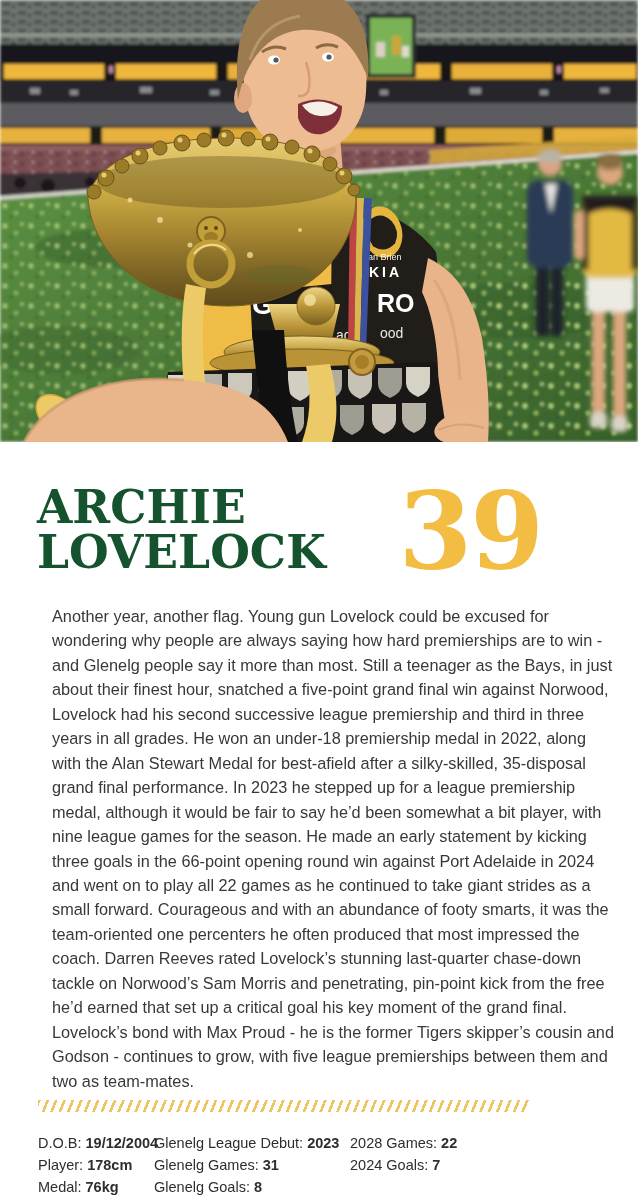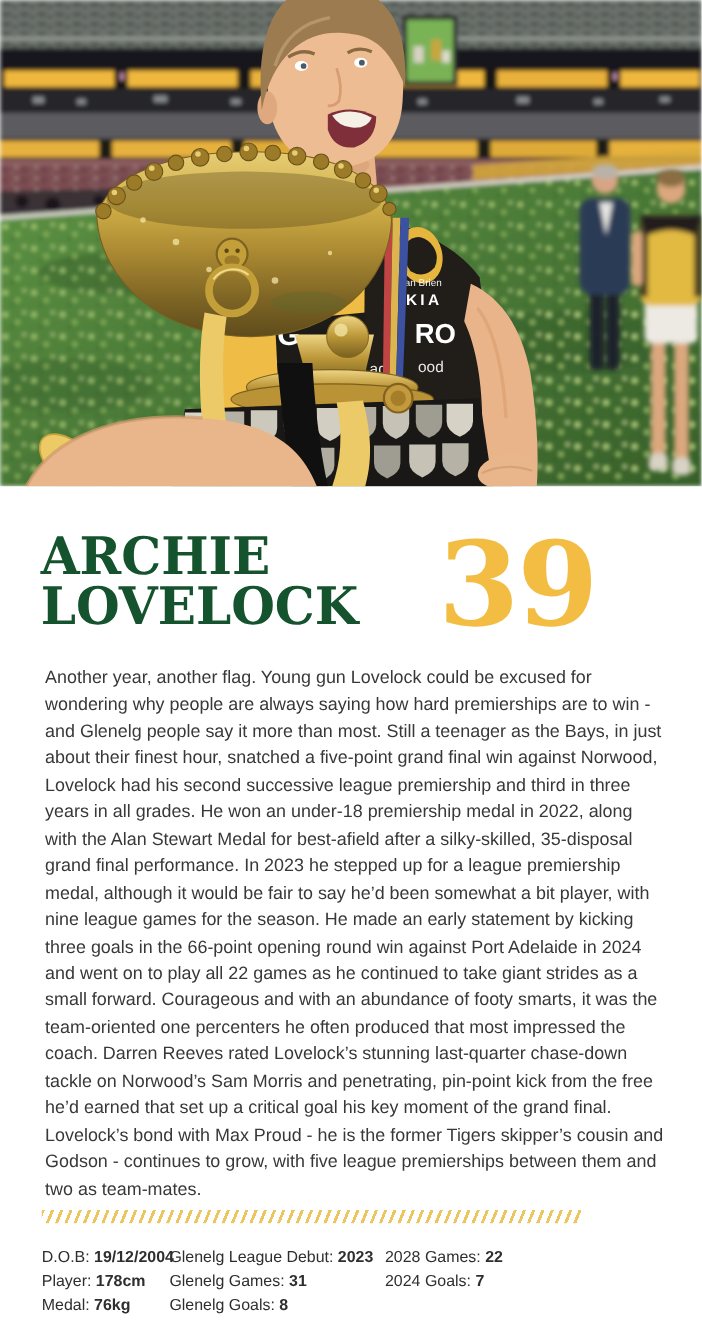--- a/index.html
+++ b/index.html
@@ -8,21 +8,21 @@
   .hero{position:absolute;left:0;top:0;width:638px;height:442px;margin:0;overflow:hidden;}
   .hero svg{display:block;}
   .name-row{position:absolute;left:0;top:0;width:638px;}
   .player-name{position:absolute;left:37px;top:484px;margin:0;
         font-family:"DejaVu Serif",serif;font-weight:700;color:#14532d;
         font-size:47px;line-height:45px;letter-spacing:0px;}
   .player-name span{display:block;transform:scaleX(.97);transform-origin:left;}
   .guernsey-number{position:absolute;right:96px;top:478px;
         font-family:"DejaVu Serif",serif;font-weight:700;color:#f3bd43;
         font-size:106px;line-height:1;letter-spacing:-2px;}
-  .bio{position:absolute;left:41px;top:604px;width:562px;margin:0;
+  .bio{position:absolute;left:52px;top:604px;width:562px;margin:0;
         font-size:16.3px;line-height:24.45px;color:#383838;}
   .divider{position:absolute;left:38px;top:1100px;width:492px;height:12px;
         background:repeating-linear-gradient(112deg,#edc55e 0 2.6px,rgba(0,0,0,0) 2.6px 7.8px);}
   .stats{position:absolute;left:38px;top:1132px;display:flex;color:#2e2e2e;}
   .stat-col{display:flex;flex-direction:column;}
   .stat-col.c1{width:116px;}
   .stat-col.c2{width:196px;}
   .stat{font-size:14.5px;line-height:22px;white-space:nowrap;}
   .stat .lbl{font-weight:400;margin-right:4px;}
   .stat .val{font-weight:700;}

